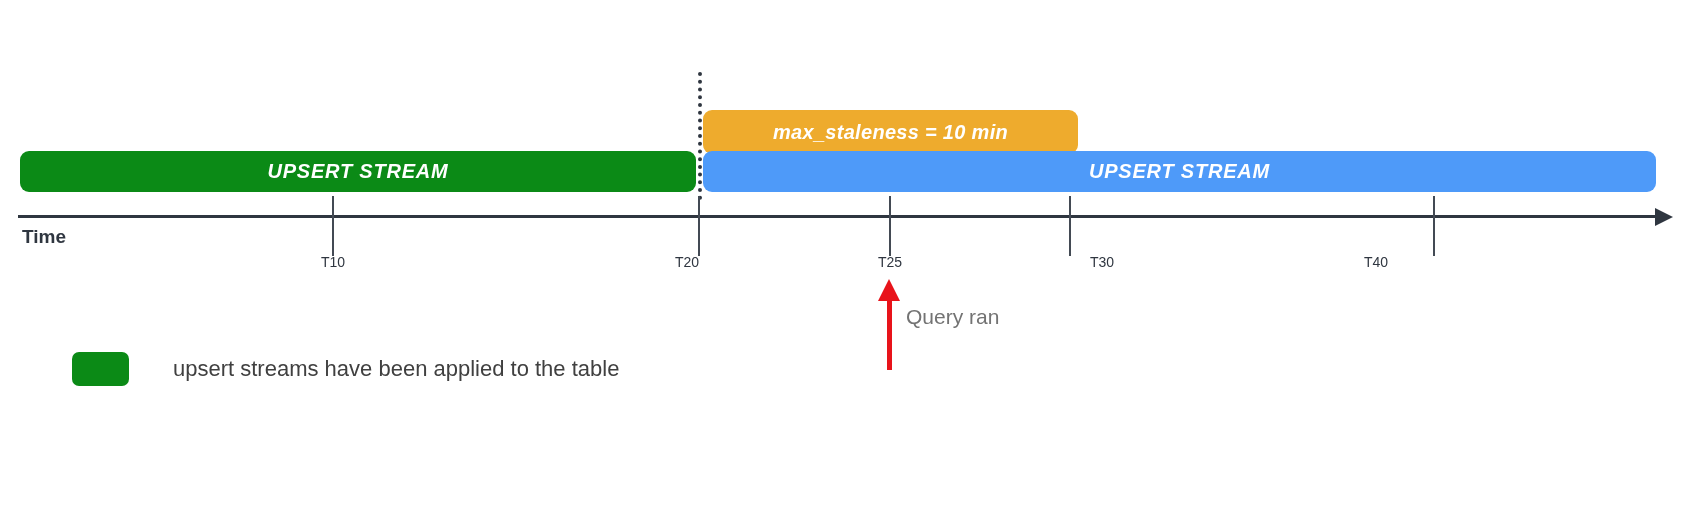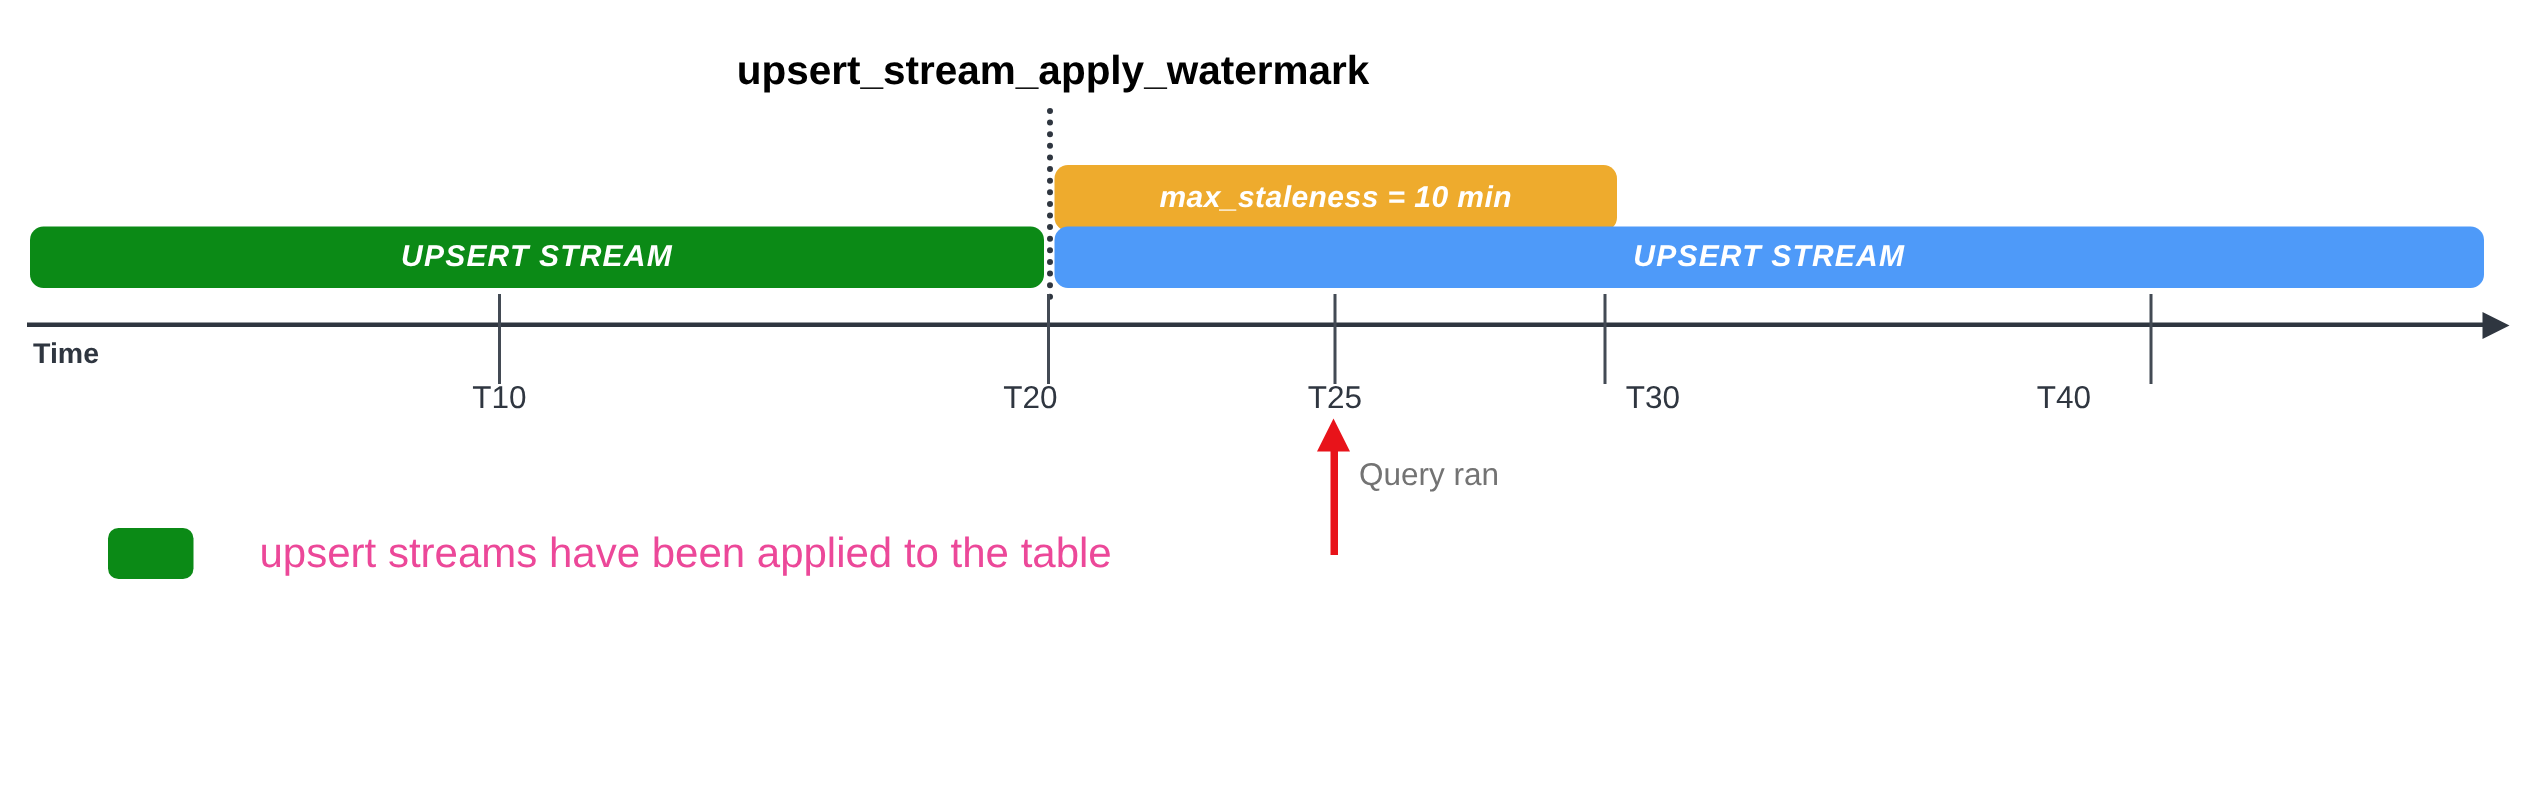--- a/index.html
+++ b/index.html
@@ -112,21 +112,21 @@
   .tick {
     position: absolute;
     top: 196px;
     width: 2px;
     height: 60px;
     background: #434a54;
   }
   .tick-label {
     position: absolute;
     top: 254px;
-    font-size: 21px;
+    font-size: 14px;
     color: #2f3640;
     transform: translateX(-50%);
     white-space: nowrap;
   }
 
   
   .query-arrow-shaft {
     position: absolute;
     left: 887px;
     top: 295px;
@@ -161,31 +161,30 @@
     align-items: center;
   }
   .legend-swatch {
     width: 57px;
     height: 34px;
     border-radius: 7px;
     flex: 0 0 auto;
   }
   .legend-text {
     margin-left: 44px;
-    font-size: 28px;
-    color: #ec4899;
+    font-size: 22px;
+    color: #404040;
     white-space: nowrap;
   }
 </style>
 </head>
 <body>
 
 <div id="canvas">
 
-  <div class="title">upsert_stream_apply_watermark</div>
 
   <div class="watermark-line"></div>
 
   <div class="bar bar-staleness" style="background: rgb(238, 171, 45);">
     <span>max_staleness = 10 min</span>
   </div>
 
   <div class="bar bar-applied" style="background: rgb(11, 138, 22);">
     <span>UPSERT STREAM</span>
   </div>

